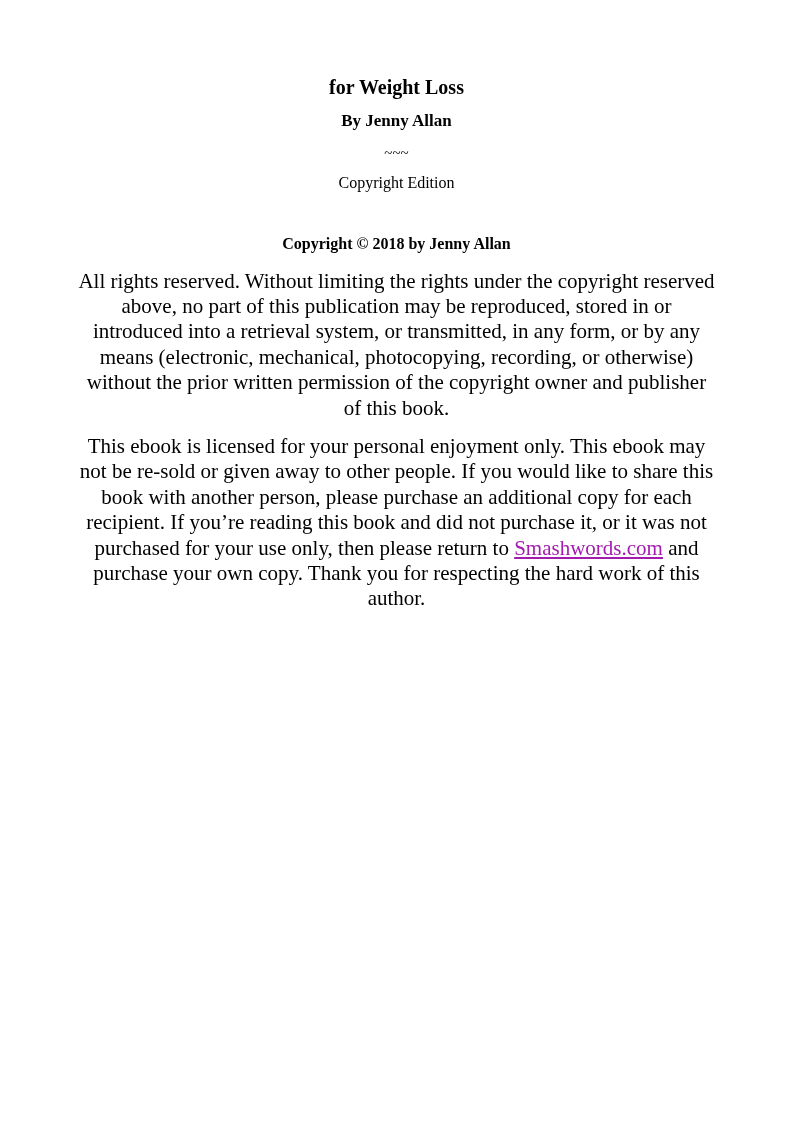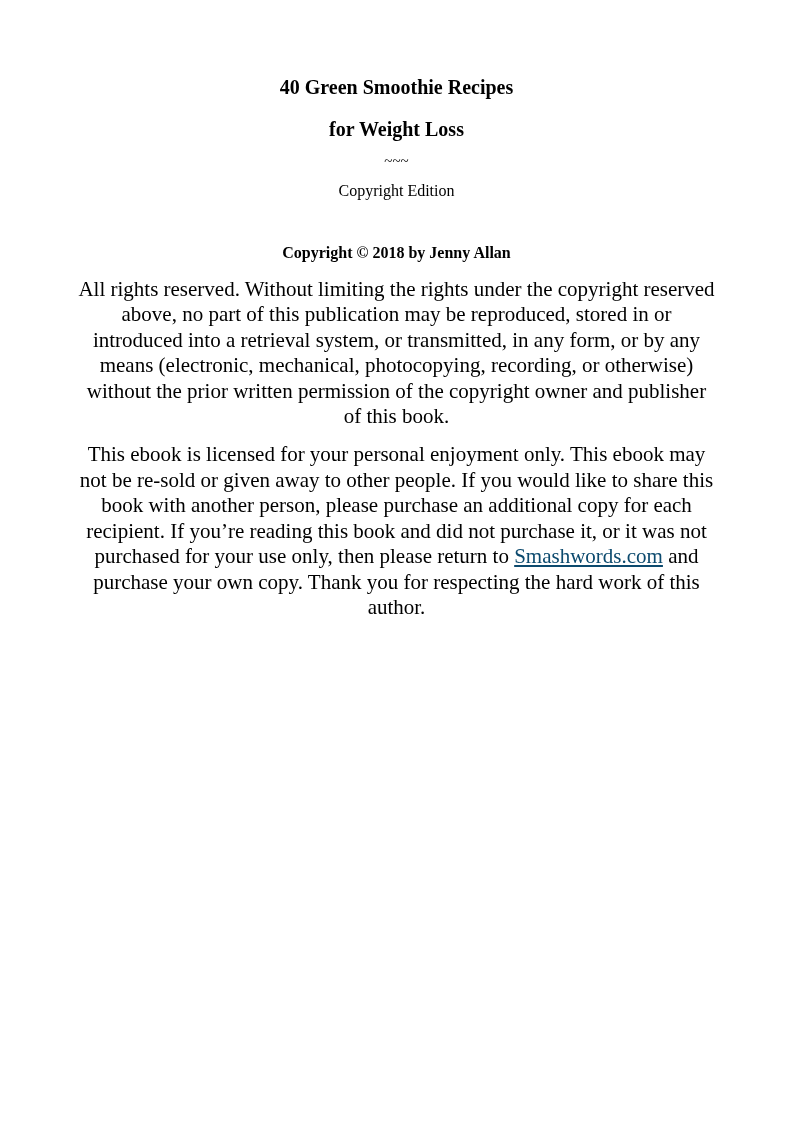--- a/index.html
+++ b/index.html
@@ -54,34 +54,34 @@
   }
   .section-heading.license {
     margin-bottom: 14px;
   }
   .body-paragraph {
     font-size: 21px;
     line-height: 1.21;
     margin: 0 0 13px 0;
   }
   .inline-link {
-    color: #0c4a6e;
+    color: #a21caf;
     text-decoration: underline;
     cursor: pointer;
   }
 </style>
 </head>
 <body>
 
 <div class="page">
 
-  <h1 class="title">40 Green Smoothie Recipes</h1>
 
   <h1 class="subtitle">for Weight Loss</h1>
 
+  <h2 class="byline">By Jenny Allan</h2>
 
   <div class="separator">~~~</div>
 
   <div class="edition">Copyright Edition</div>
 
   <h3 class="section-heading">Copyright © 2018 by Jenny Allan</h3>
 
   <p class="body-paragraph">All rights reserved. Without limiting the rights under the copyright reserved above, no part of this publication may be reproduced, stored in or introduced into a retrieval system, or transmitted, in any form, or by any means (electronic, mechanical, photocopying, recording, or otherwise) without the prior written permission of the copyright owner and publisher of this book.</p>
 
 

